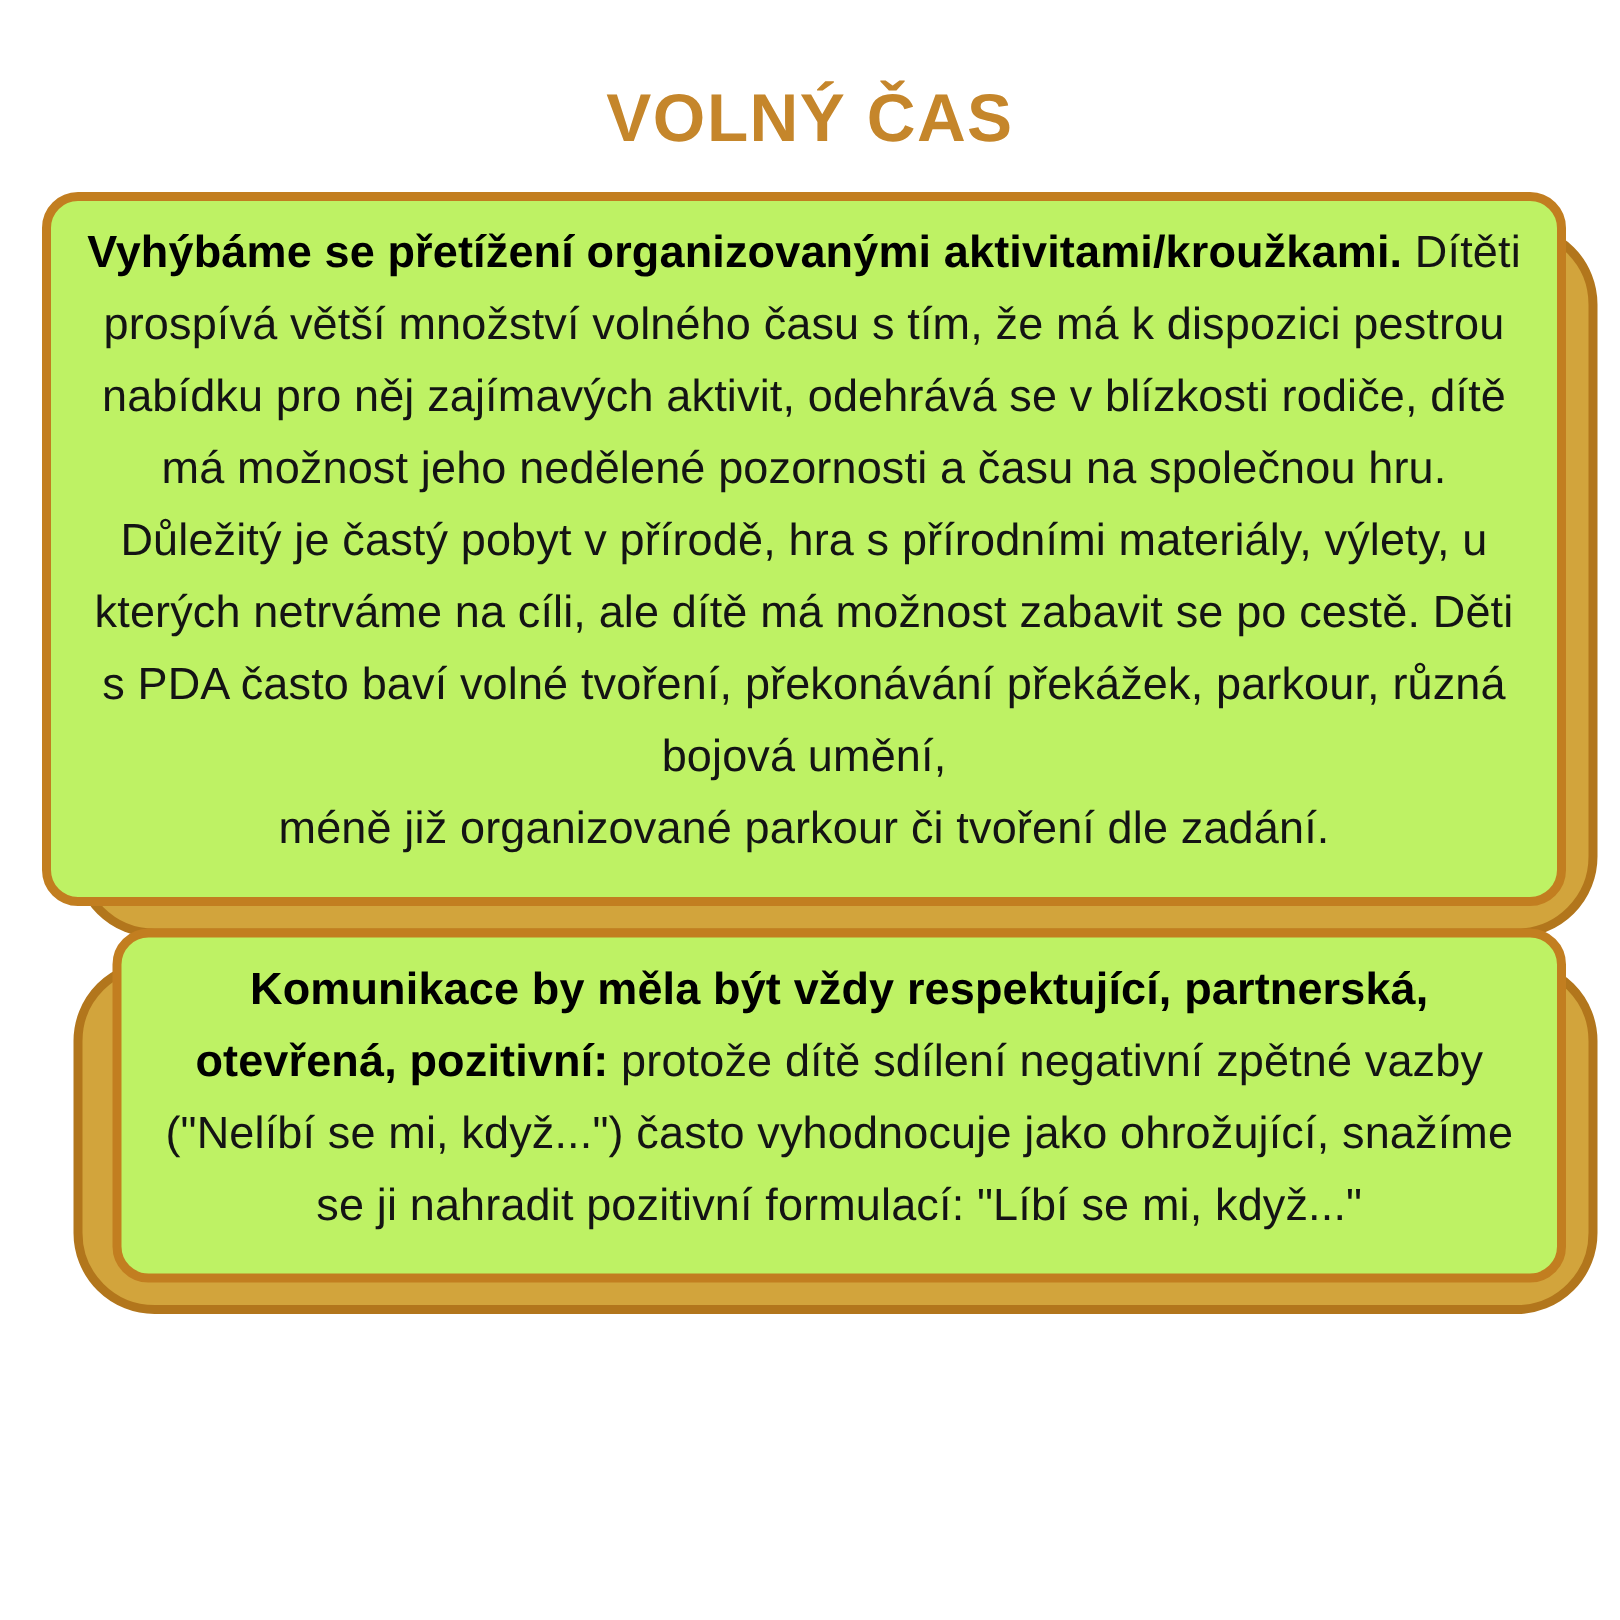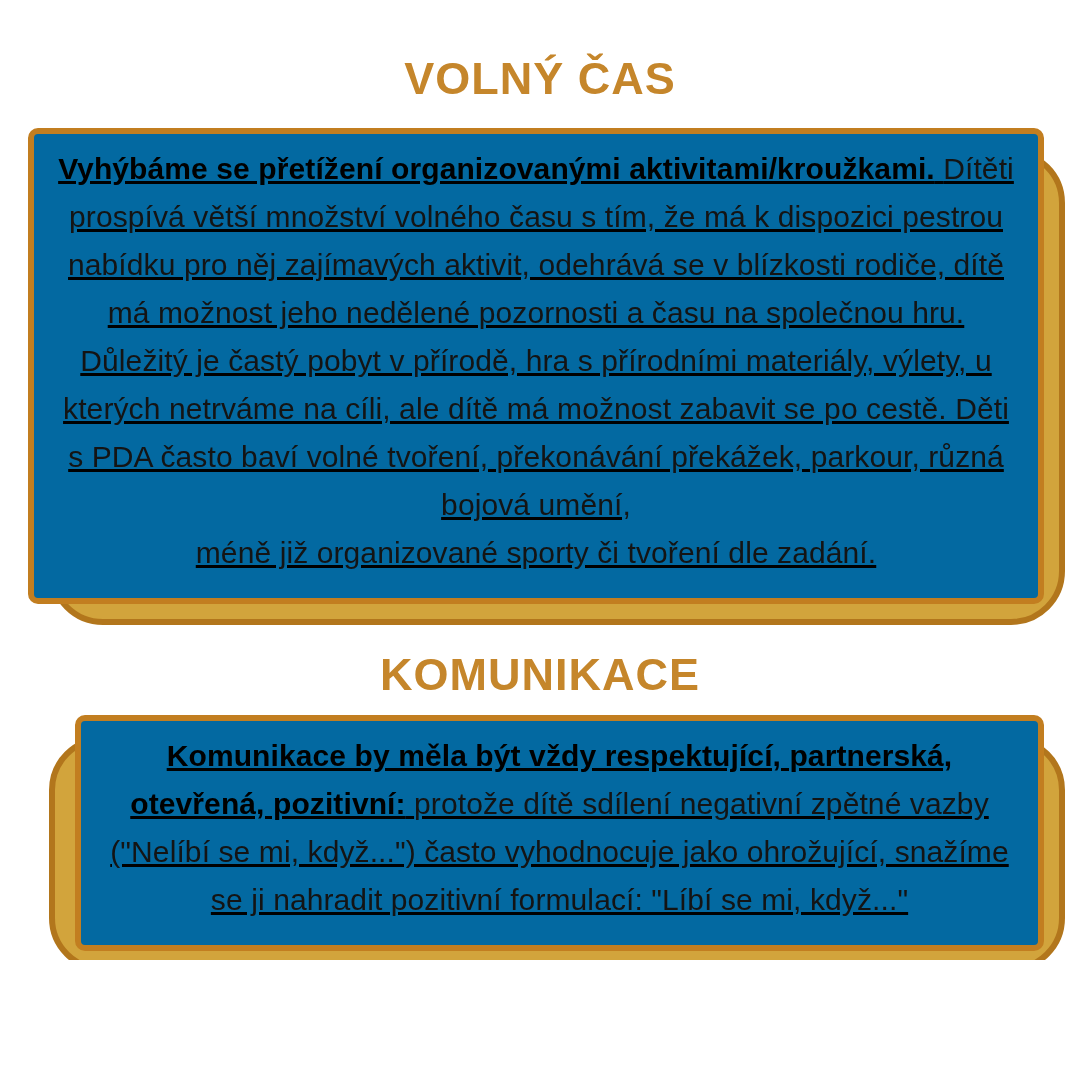--- a/index.html
+++ b/index.html
@@ -41,25 +41,24 @@
   .card-shadow {
     position: absolute;
     inset: 0;
     transform: translate(21px, 21px);
     background: var(--shadow-fill);
     border: 6px solid var(--shadow-border);
     border-radius: 54px;
   }
   .card {
     position: relative;
-    background: #0369a1;
+    background: #bef264;
     border: 6px solid var(--card-border);
-    border-radius: 10px;
+    border-radius: 24px;
     padding: 11px 18px 21px 18px;
-    text-decoration: underline;
   }
   .card-text {
     font-size: 30px;
     line-height: 48px;
     text-align: center;
     color: var(--body-text);
     letter-spacing: 0.1px;
   }
   .lead {
     font-weight: 700;
@@ -82,26 +81,25 @@
 <div class="canvas">
 
   <h1 class="section-title title-1">VOLNÝ ČAS</h1>
 
   <div class="card-shell">
     <div class="card-shadow"></div>
     <div class="card">
       <p class="card-text">
         <strong class="lead">Vyhýbáme se přetížení organizovanými aktivitami/kroužkami.</strong>
         <span>Dítěti prospívá větší množství volného času s tím, že má k dispozici pestrou nabídku pro něj zajímavých aktivit, odehrává se v blízkosti rodiče, dítě má možnost jeho nedělené pozornosti a času na společnou hru. Důležitý je častý pobyt v přírodě, hra s přírodními materiály, výlety, u kterých netrváme na cíli, ale dítě má možnost zabavit se po cestě. Děti s PDA často baví volné tvoření, překonávání překážek, parkour, různá bojová umění,</span>
-        <span class="block-line">méně již organizované sporty či tvoření dle zadání.</span>
+        <span class="block-line">méně již organizované parkour či tvoření dle zadání.</span>
       </p>
     </div>
   </div>
 
-  <h2 class="section-title title-2">KOMUNIKACE</h2>
 
   <div class="card-shell shell-2">
     <div class="card-shadow"></div>
     <div class="card">
       <p class="card-text">
         <strong class="lead">Komunikace by měla být vždy respektující, partnerská, otevřená, pozitivní:</strong>
         <span>protože dítě sdílení negativní zpětné vazby ("Nelíbí se mi, když...") často vyhodnocuje jako ohrožující, snažíme se ji nahradit pozitivní formulací: "Líbí se mi, když..."</span>
         <span class="block-line"></span>
       </p>
     </div>

